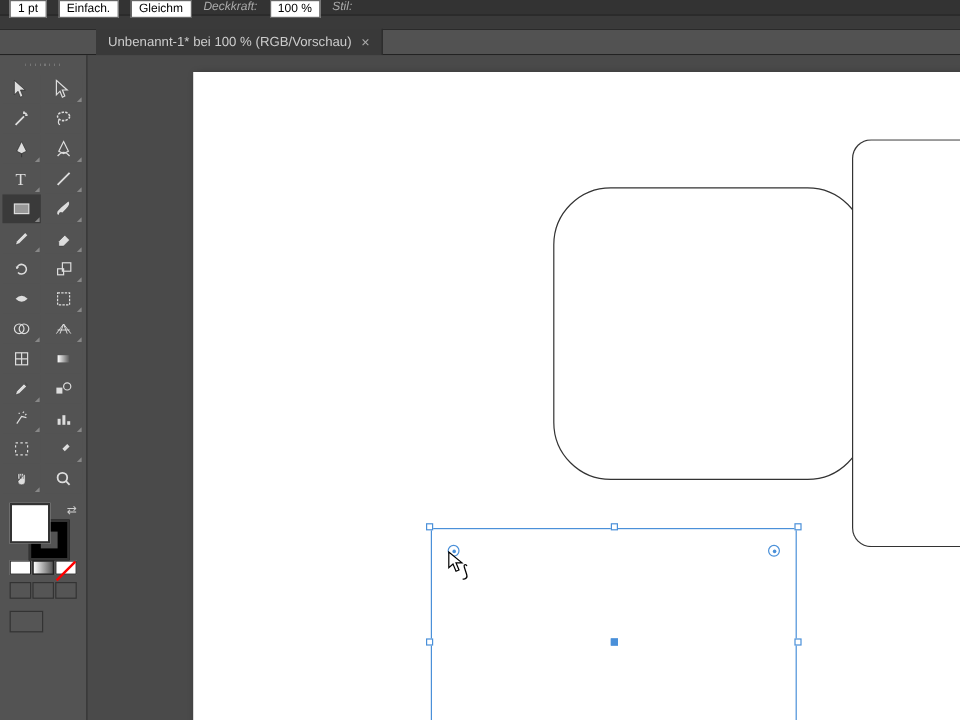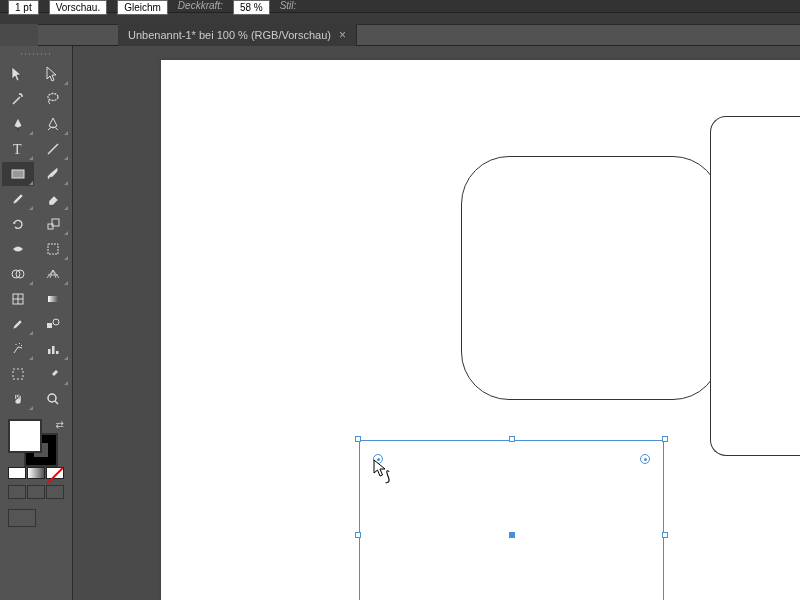--- a/index.html
+++ b/index.html
@@ -4,21 +4,21 @@
 <style>
 * { margin: 0; padding: 0; box-sizing: border-box; }
 body { width: 800px; height: 600px; background: #4a4a4a; font-family: Tahoma, Arial, sans-serif; font-size: 11px; overflow: hidden; position: relative; }
 
 .top-options { height: 12px; background: #333; display: flex; align-items: flex-start; padding: 0 8px; gap: 10px; color: #aaa; font-size: 10px; }
 .top-options .opt-label { white-space: nowrap; font-style: italic; }
 .top-options .opt-box { background: #fff; color: #000; padding: 1px 6px; font-size: 10px; border: 1px solid #666; }
 
 .menubar { height: 12px; background: #3a3a3a; border-top: 1px solid #222; }
 
-.tab-bar { height: 22px; background: #525252; display: flex; align-items: center; padding-left: 80px; border-top: 1px solid #2a2a2a; border-bottom: 1px solid #222; margin-left: 38px; }
+.tab-bar { height: 22px; background: #525252; display: flex; align-items: center; padding-left: 80px; border-top: 1px solid #2a2a2a; border-bottom: 1px solid #222; }
 .doc-tab { background: #393939; color: #ccc; height: 22px; display: flex; align-items: center; padding: 0 10px; border-right: 1px solid #2a2a2a; gap: 8px; font-size: 11px; }
 .tab-close { color: #aaa; font-size: 12px; cursor: pointer; }
 
 .workspace { position: absolute; top: 46px; left: 0; right: 0; bottom: 0; display: flex; }
 
 .toolbox { width: 73px; background: #535353; border-right: 1px solid #2a2a2a; display: flex; flex-direction: column; padding: 4px 2px; }
 .tool-grip { height: 8px; display: flex; justify-content: center; align-items: center; margin-bottom: 4px; }
 .tool-grip::before { content: ""; width: 30px; height: 2px; background: repeating-linear-gradient(90deg, #777 0 1px, transparent 1px 4px); }
 
 .tool-grid { display: grid; grid-template-columns: 1fr 1fr; gap: 1px; }
@@ -69,24 +69,24 @@
 
 .cursor { position: absolute; top: 413px; left: 300px; z-index: 100; pointer-events: none; }
 .cursor svg { width: 16px; height: 20px; }
 .cursor-arc { position: absolute; top: 9px; left: 12px; font-size: 14px; color: #000; }
 </style>
 </head>
 <body>
 
 <div class="top-options">
   <span class="opt-box">1 pt</span>
-  <span class="opt-box">Vorschau.</span>
+  <span class="opt-box">Einfach.</span>
   <span class="opt-box">Gleichm</span>
   <span class="opt-label">Deckkraft:</span>
-  <span class="opt-box">58 %</span>
+  <span class="opt-box">100 %</span>
   <span class="opt-label">Stil:</span>
 </div>
 
 <div class="menubar"></div>
 
 <div class="tab-bar">
   <div class="doc-tab">
     <span>Unbenannt-1* bei 100 % (RGB/Vorschau)</span>
     <span class="tab-close">×</span>
   </div>

